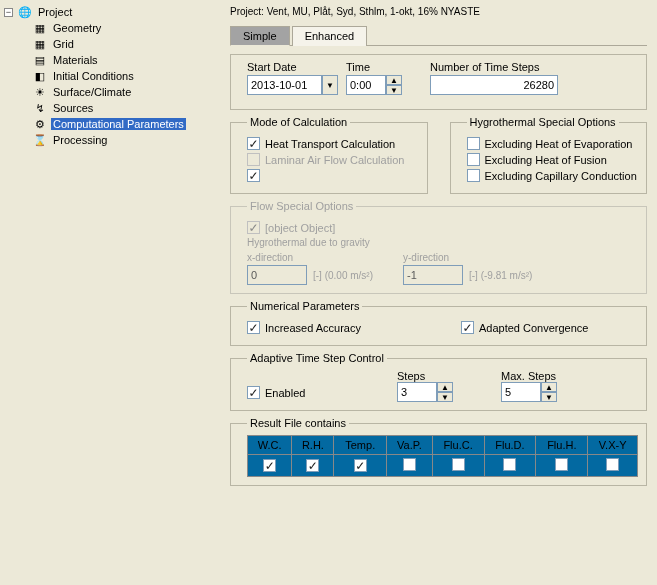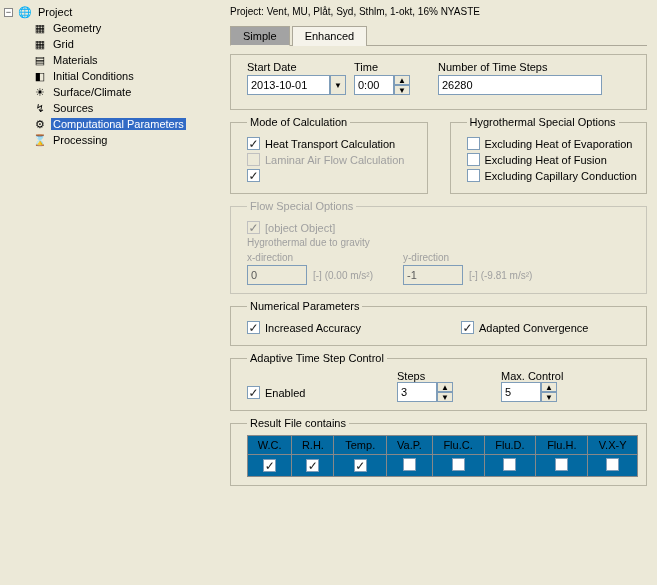--- a/index.html
+++ b/index.html
@@ -132,37 +132,37 @@
   <div class="tabs">
     <div class="tab active">Simple</div>
     <div class="tab">Enhanced</div>
   </div>
 
   <fieldset style="border:1px solid #b8b5a4;">
     <div class="row">
       <div class="field">
         <label>Start Date</label>
         <div class="dropdown">
-          <input type="text" style="width: 83px;" value="2013-10-01">
+          <input type="text" style="width: 75px;" value="2013-10-01">
           <div class="dropbtn">▼</div>
         </div>
       </div>
       <div class="field">
         <label>Time</label>
         <div class="dropdown">
           <input type="text" style="width: 40px;" value="0:00">
           <div class="spinner">
               <div class="spin">▲</div>
               <div class="spin">▼</div>
             </div>
         </div>
       </div>
       <div class="field" style="margin-left:20px">
         <label>Number of Time Steps</label>
-        <input type="text" style="width: 164px;" value="26280">
+        <input type="text" style="width: 128px; text-align: right;" value="26280">
       </div>
     </div>
   </fieldset>
 
   <div class="twocol">
     <fieldset>
       <legend>Mode of Calculation</legend>
       <div class="chk">
           <span class="chkbox">✓</span>
           <span>Heat Transport Calculation</span>
@@ -242,21 +242,21 @@
         <label>Steps</label>
         <div class="dropdown">
             <input type="text" style="width: 40px;" value="3">
             <div class="spinner">
               <div class="spin">▲</div>
               <div class="spin">▼</div>
             </div>
           </div>
       </div>
       <div class="stepfield">
-        <label>Max. Control</label>
+        <label>Max. Steps</label>
         <div class="dropdown">
             <input type="text" style="width: 40px;" value="5">
             <div class="spinner">
               <div class="spin">▲</div>
               <div class="spin">▼</div>
             </div>
           </div>
       </div>
     </div>
   </fieldset>

